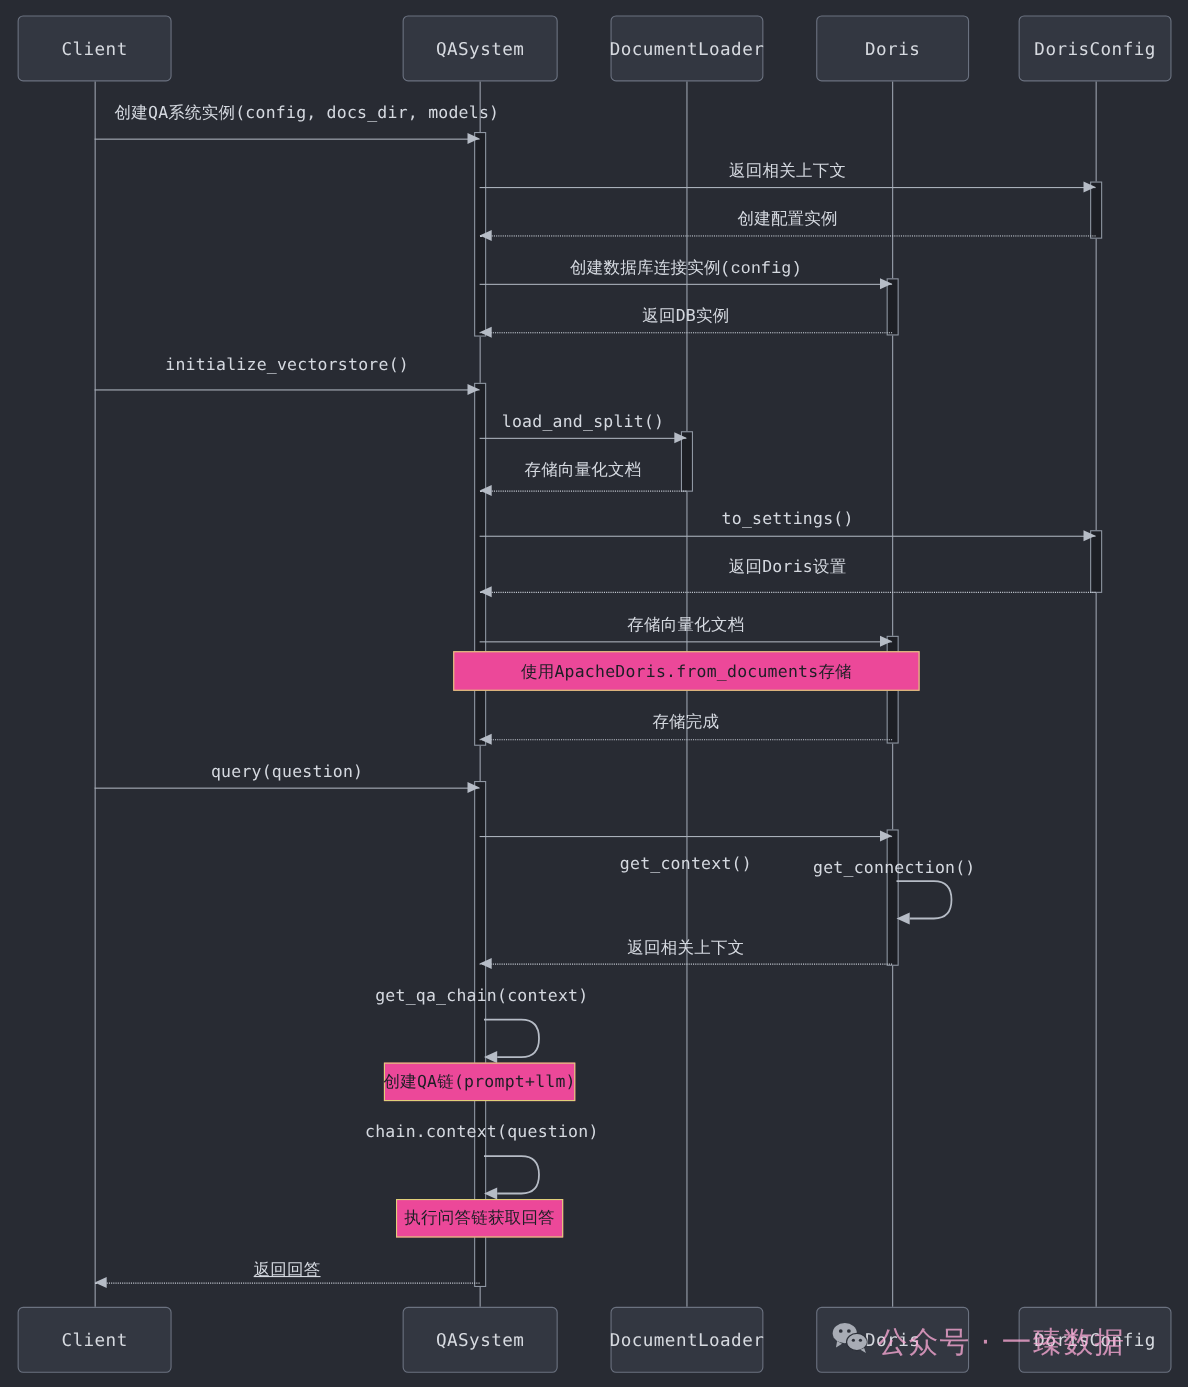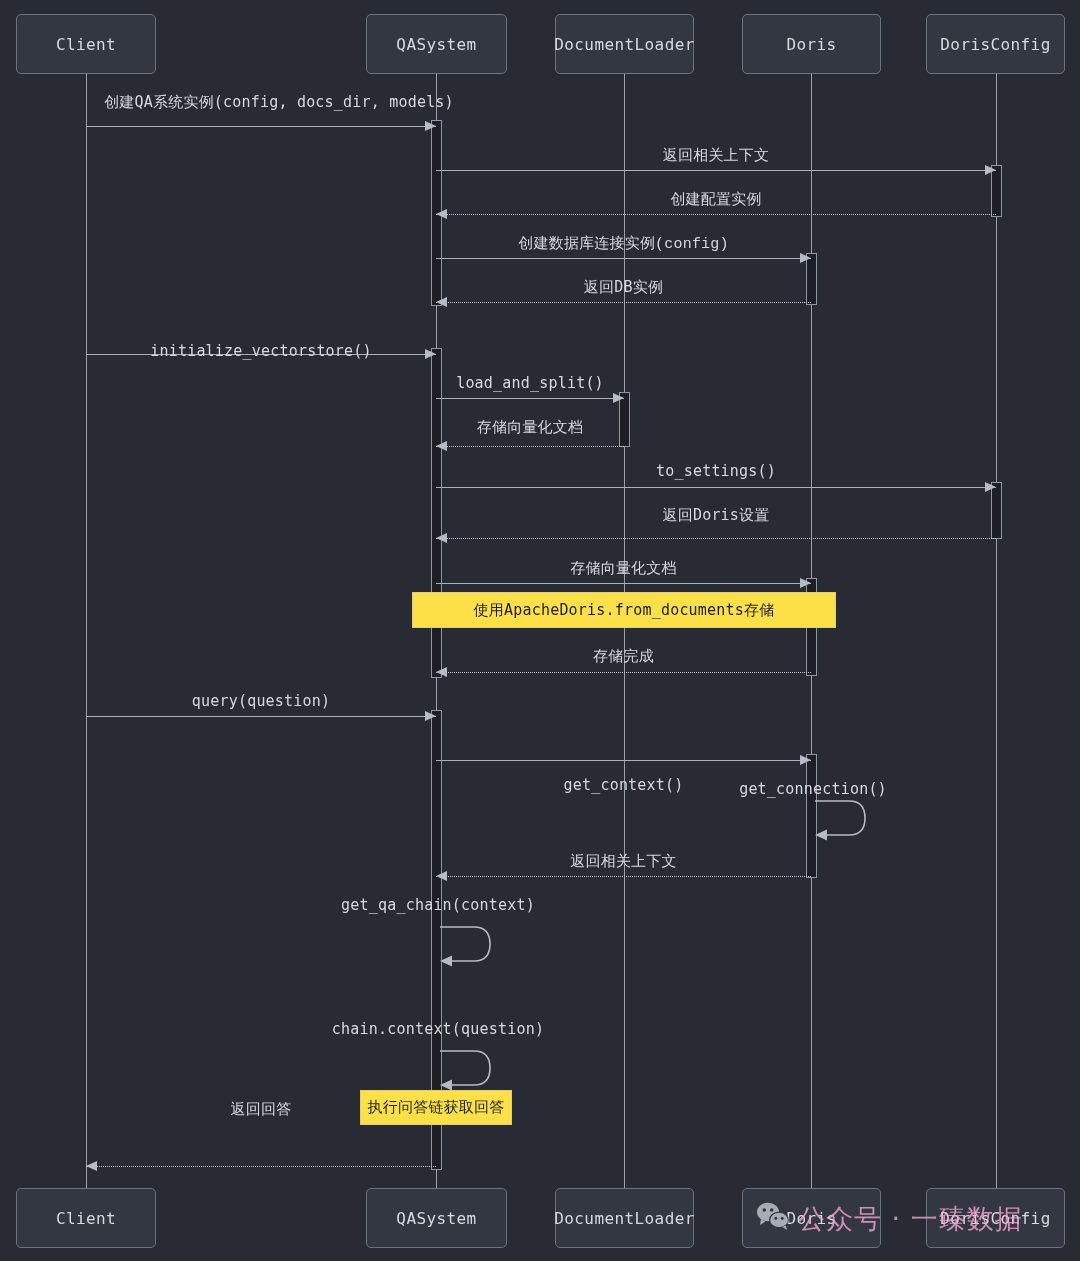--- a/index.html
+++ b/index.html
@@ -78,21 +78,21 @@
     letter-spacing: 0.2px;
   }
 
   
   .selfloop { position: absolute; }
 
   
   .note {
     position: absolute;
     box-sizing: border-box;
-    background: #fde047;
+    background: #ec4899;
     border: 1px solid #e0cf7a;
     color: #1d1f25;
     font-size: 15px;
     display: flex;
     align-items: center;
     justify-content: center;
     white-space: nowrap;
     letter-spacing: 0.2px;
   }
 
@@ -139,21 +139,21 @@
     <div class="arrow-head left" style="top: 209px; left: 436px;"></div>
     <div class="msg-label" style="left: 716px; top: 190px;">创建配置实例</div>
     <div class="msg-line" style="left: 436px; top: 258px; width: 375px;"></div>
     <div class="arrow-head right" style="top: 253px; left: 800px;"></div>
     <div class="msg-label" style="left: 623.5px; top: 234px; font-family: Liberation Mono, monospace;">创建数据库连接实例(config)</div>
     <div class="msg-line dashed" style="left: 436px; top: 302px; width: 375px;"></div>
     <div class="arrow-head left" style="top: 297px; left: 436px;"></div>
     <div class="msg-label" style="left: 623.5px; top: 278px;">返回DB实例</div>
     <div class="msg-line" style="left: 86px; top: 354px; width: 350px;"></div>
     <div class="arrow-head right" style="top: 349px; left: 425px;"></div>
-    <div class="msg-label" style="left: 261px; top: 322px; margin-top: 20px;">initialize_vectorstore()</div>
+    <div class="msg-label" style="left: 261px; top: 322px;">initialize_vectorstore()</div>
     <div class="msg-line" style="left: 436px; top: 398px; width: 188px;"></div>
     <div class="arrow-head right" style="top: 393px; left: 613px;"></div>
     <div class="msg-label" style="left: 530px; top: 374px;">load_and_split()</div>
     <div class="msg-line dashed" style="left: 436px; top: 446px; width: 188px;"></div>
     <div class="arrow-head left" style="top: 441px; left: 436px;"></div>
     <div class="msg-label" style="left: 530px; top: 418px;">存储向量化文档</div>
     <div class="msg-line" style="left: 436px; top: 487px; width: 560px;"></div>
     <div class="arrow-head right" style="top: 482px; left: 985px;"></div>
     <div class="msg-label" style="left: 716px; top: 462px;">to_settings()</div>
     <div class="msg-line dashed" style="left: 436px; top: 538px; width: 560px;"></div>
@@ -169,37 +169,38 @@
     <div class="arrow-head right" style="top: 711px; left: 425px;"></div>
     <div class="msg-label" style="left: 261px; top: 692px;">query(question)</div>
     <div class="msg-line" style="left: 436px; top: 760px; width: 375px;"></div>
     <div class="arrow-head right" style="top: 755px; left: 800px;"></div>
     <div class="msg-label" style="left: 623.5px; top: 736px; margin-top: 40px;">get_context()</div>
     <div class="msg-line dashed" style="left: 436px; top: 876px; width: 375px;"></div>
     <div class="arrow-head left" style="top: 871px; left: 436px;"></div>
     <div class="msg-label" style="left: 623.5px; top: 852px;">返回相关上下文</div>
     <div class="msg-line dashed" style="left: 86px; top: 1166px; width: 350px;"></div>
     <div class="arrow-head left" style="top: 1161px; left: 86px;"></div>
-    <div class="msg-label" style="left: 261px; top: 1100px;">返回回答</div>
+    <div class="msg-label" style="left: 261px; top: 1145px; text-decoration: underline;">返回回答</div>
     <div class="msg-label" style="left: 813px; top: 780px; transform: translateX(-50%);">get_connection()</div>
     <div class="selfloop" style="left: 813px; top: 798px; width: 62px; height: 46px;"><svg width="62" height="46">
         <path d="M2,3 L36,3 Q52,3 52,20 Q52,37 36,37 L14,37" fill="none" stroke="#b6bcc6" stroke-width="1.6"></path>
         <polygon points="2,37 14,31.5 14,42.5" fill="#b6bcc6"></polygon>
       </svg></div>
     <div class="msg-label" style="left: 438px; top: 896px; transform: translateX(-50%);">get_qa_chain(context)</div>
     <div class="selfloop" style="left: 438px; top: 924px; width: 62px; height: 46px;"><svg width="62" height="46">
         <path d="M2,3 L36,3 Q52,3 52,20 Q52,37 36,37 L14,37" fill="none" stroke="#b6bcc6" stroke-width="1.6"></path>
         <polygon points="2,37 14,31.5 14,42.5" fill="#b6bcc6"></polygon>
       </svg></div>
     <div class="msg-label" style="left: 438px; top: 1020px; transform: translateX(-50%);">chain.context(question)</div>
     <div class="selfloop" style="left: 438px; top: 1048px; width: 62px; height: 46px;"><svg width="62" height="46">
         <path d="M2,3 L36,3 Q52,3 52,20 Q52,37 36,37 L14,37" fill="none" stroke="#b6bcc6" stroke-width="1.6"></path>
         <polygon points="2,37 14,31.5 14,42.5" fill="#b6bcc6"></polygon>
       </svg></div>
     <div class="note" style="left: 412px; top: 592px; width: 424px; height: 36px;">使用ApacheDoris.from_documents存储</div>
+    <div class="note" style="left: 349px; top: 966px; width: 174px; height: 35px;">创建QA链(prompt+llm)</div>
     <div class="note" style="left: 360px; top: 1090px; width: 152px; height: 35px;">执行问答链获取回答</div>
     <div class="actor-box" style="left: 16px; top: 14px; width: 140px; height: 60px;">
       <span class="actor-label">Client</span>
     </div>
     <div class="actor-box" style="left: 366px; top: 14px; width: 141px; height: 60px;">
       <span class="actor-label">QASystem</span>
     </div>
     <div class="actor-box" style="left: 555px; top: 14px; width: 139px; height: 60px;">
       <span class="actor-label">DocumentLoader</span>
     </div>

